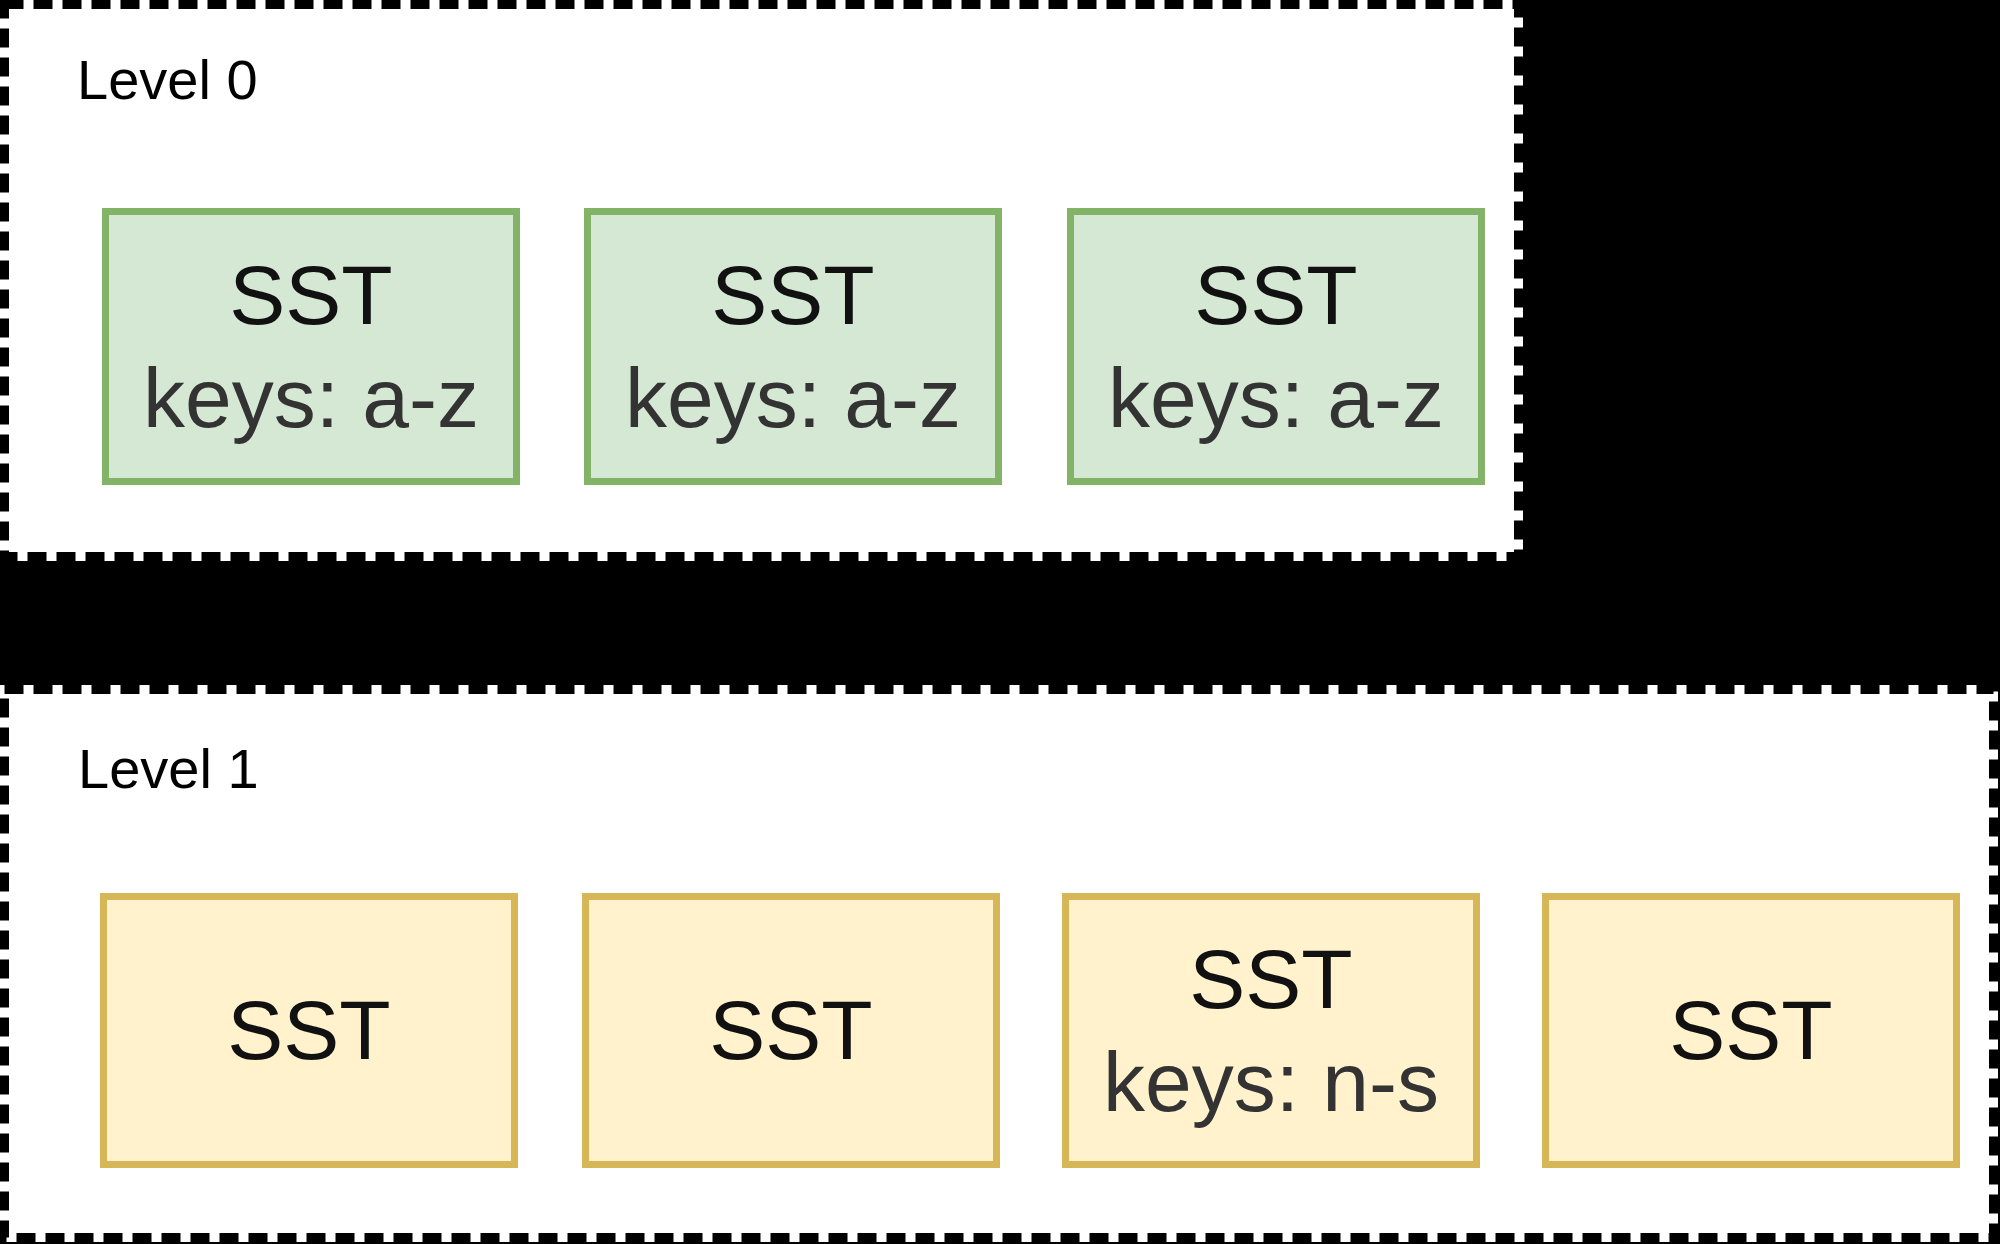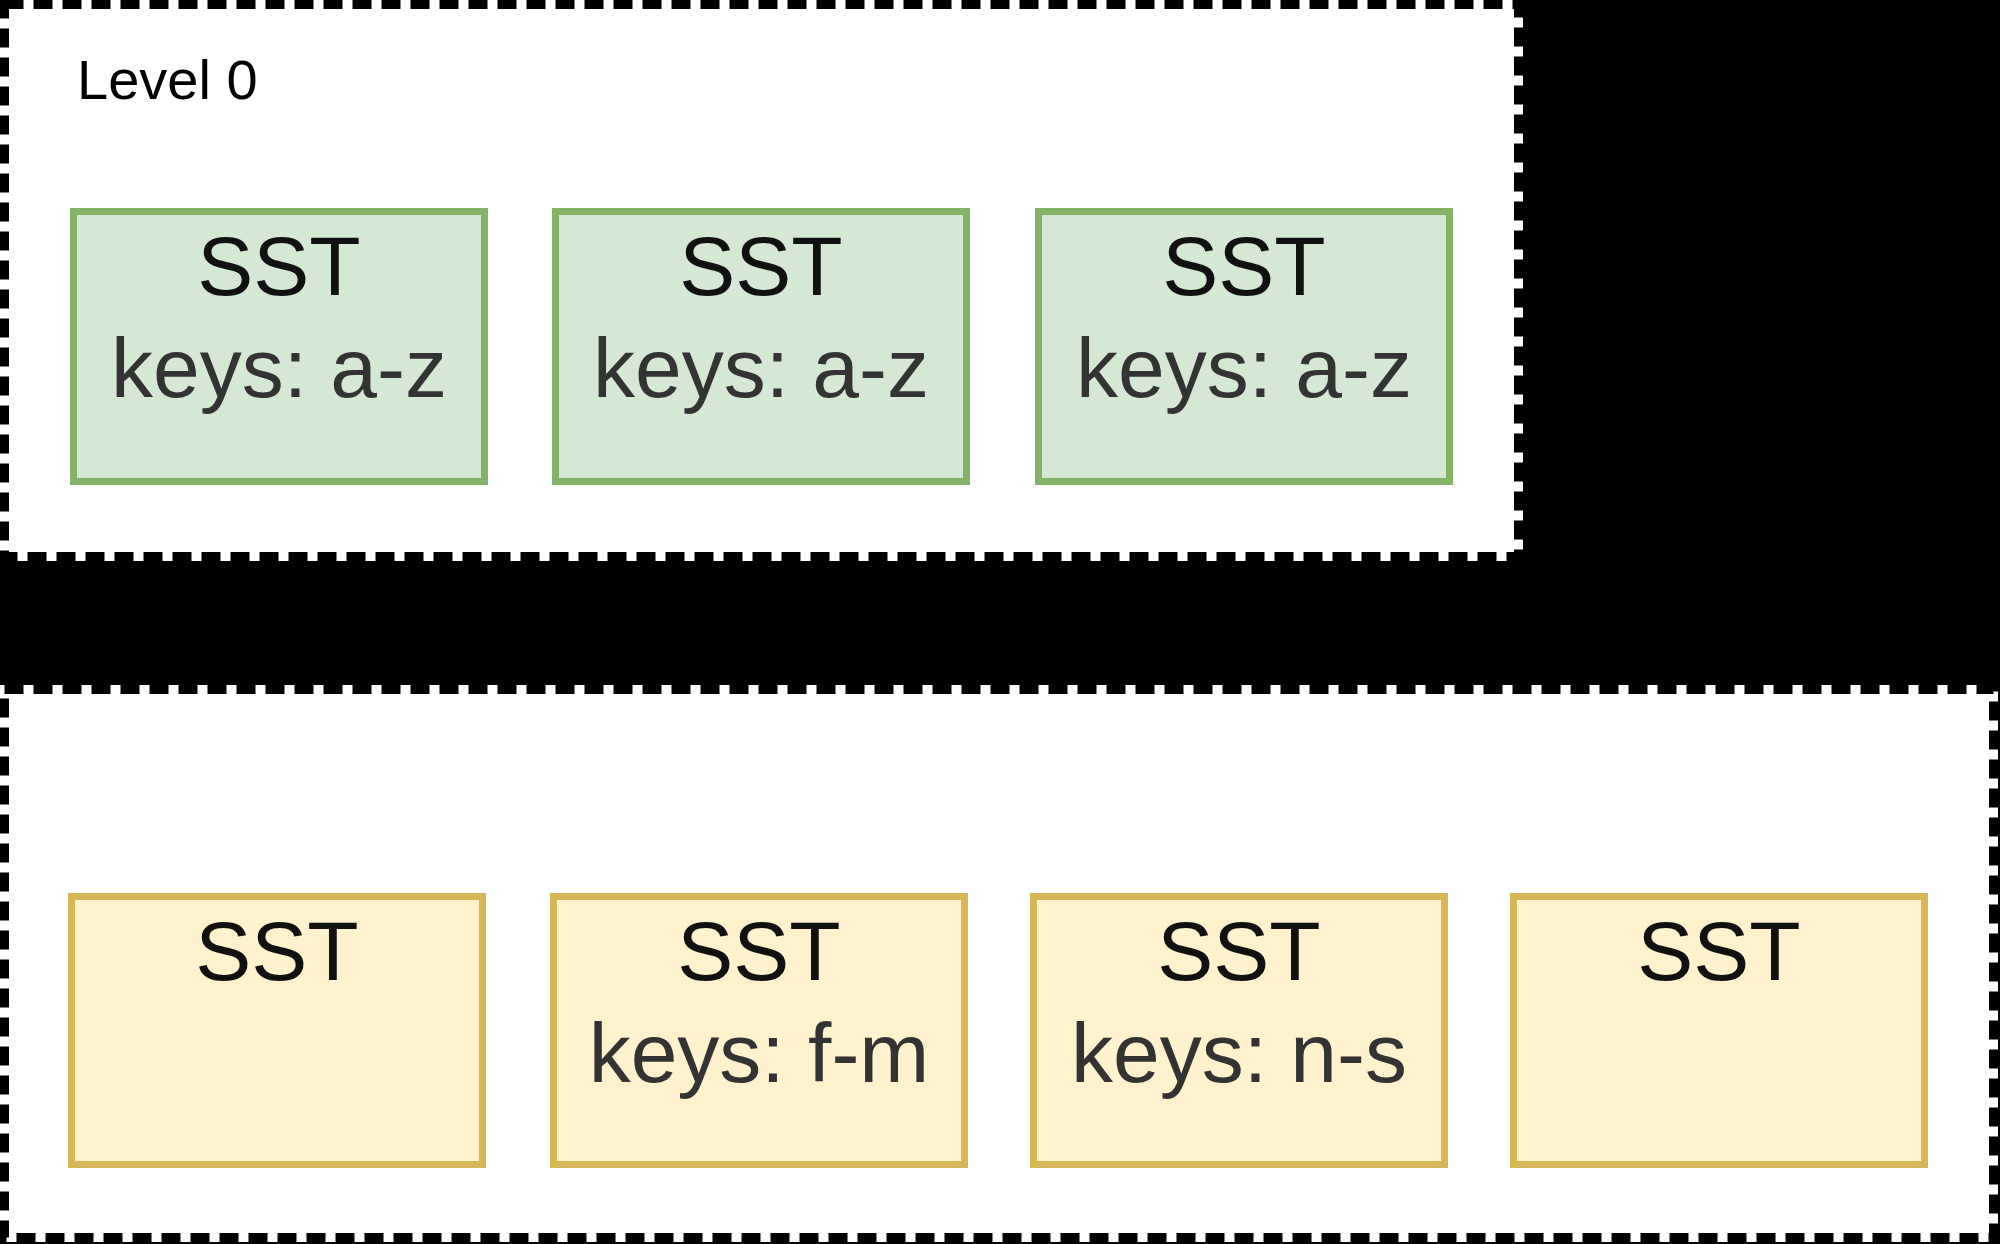--- a/index.html
+++ b/index.html
@@ -34,24 +34,25 @@
   .sst-box {
     position: absolute;
     top: 208px;
     width: 418px;
     box-sizing: border-box;
     border: 7px solid var(--sst-border, #888);
     background: var(--sst-fill, #eee);
     display: flex;
     flex-direction: column;
     align-items: center;
-    justify-content: flex-start;
+    justify-content: center;
     text-align: center;
     font-size: 84px;
     line-height: 1.22;
+    margin-left: 32px;
   }
   #level0 .sst-box { height: 277px; }
   #level1 .sst-box { height: 275px; }
   .sst-title { color: var(--title-color, #111111); }
   .sst-keys  { color: var(--keys-color, #333333); white-space: nowrap; }
 </style>
 </head>
 <body style="background: rgb(0, 0, 0);">
 
 <div id="level0" class="panel" style="--panel-fill: #ffffff; --sst-fill: #d5e8d4; --sst-border: #82b366;">
@@ -71,27 +72,27 @@
   <div class="sst-box" style="left:1035px">
     <div class="sst-title">SST</div>
     <div class="sst-keys">keys: a-z</div>
   </div>
 </div>
 
 <div id="level1" class="panel" style="--panel-fill: #ffffff; --sst-fill: #fff2cc; --sst-border: #d6b656;">
   <svg class="border-rect" width="1998" height="557">
     <rect class="dash" x="4.5" y="4.5" width="1989" height="548" fill="none" stroke="#000000" stroke-width="9" stroke-dasharray="19 10"></rect>
   </svg>
+  <div class="level-label">Level 1</div>
 
   <div class="sst-box" style="left:68px">
     <div class="sst-title">SST</div>
   </div>
   <div class="sst-box" style="left:550px">
     <div class="sst-title">SST</div>
-    <div class="sst-keys">keys: f-m</div>
   </div>
   <div class="sst-box" style="left:1030px">
     <div class="sst-title">SST</div>
     <div class="sst-keys">keys: n-s</div>
   </div>
   <div class="sst-box" style="left:1510px">
     <div class="sst-title">SST</div>
   </div>
 </div>
 

